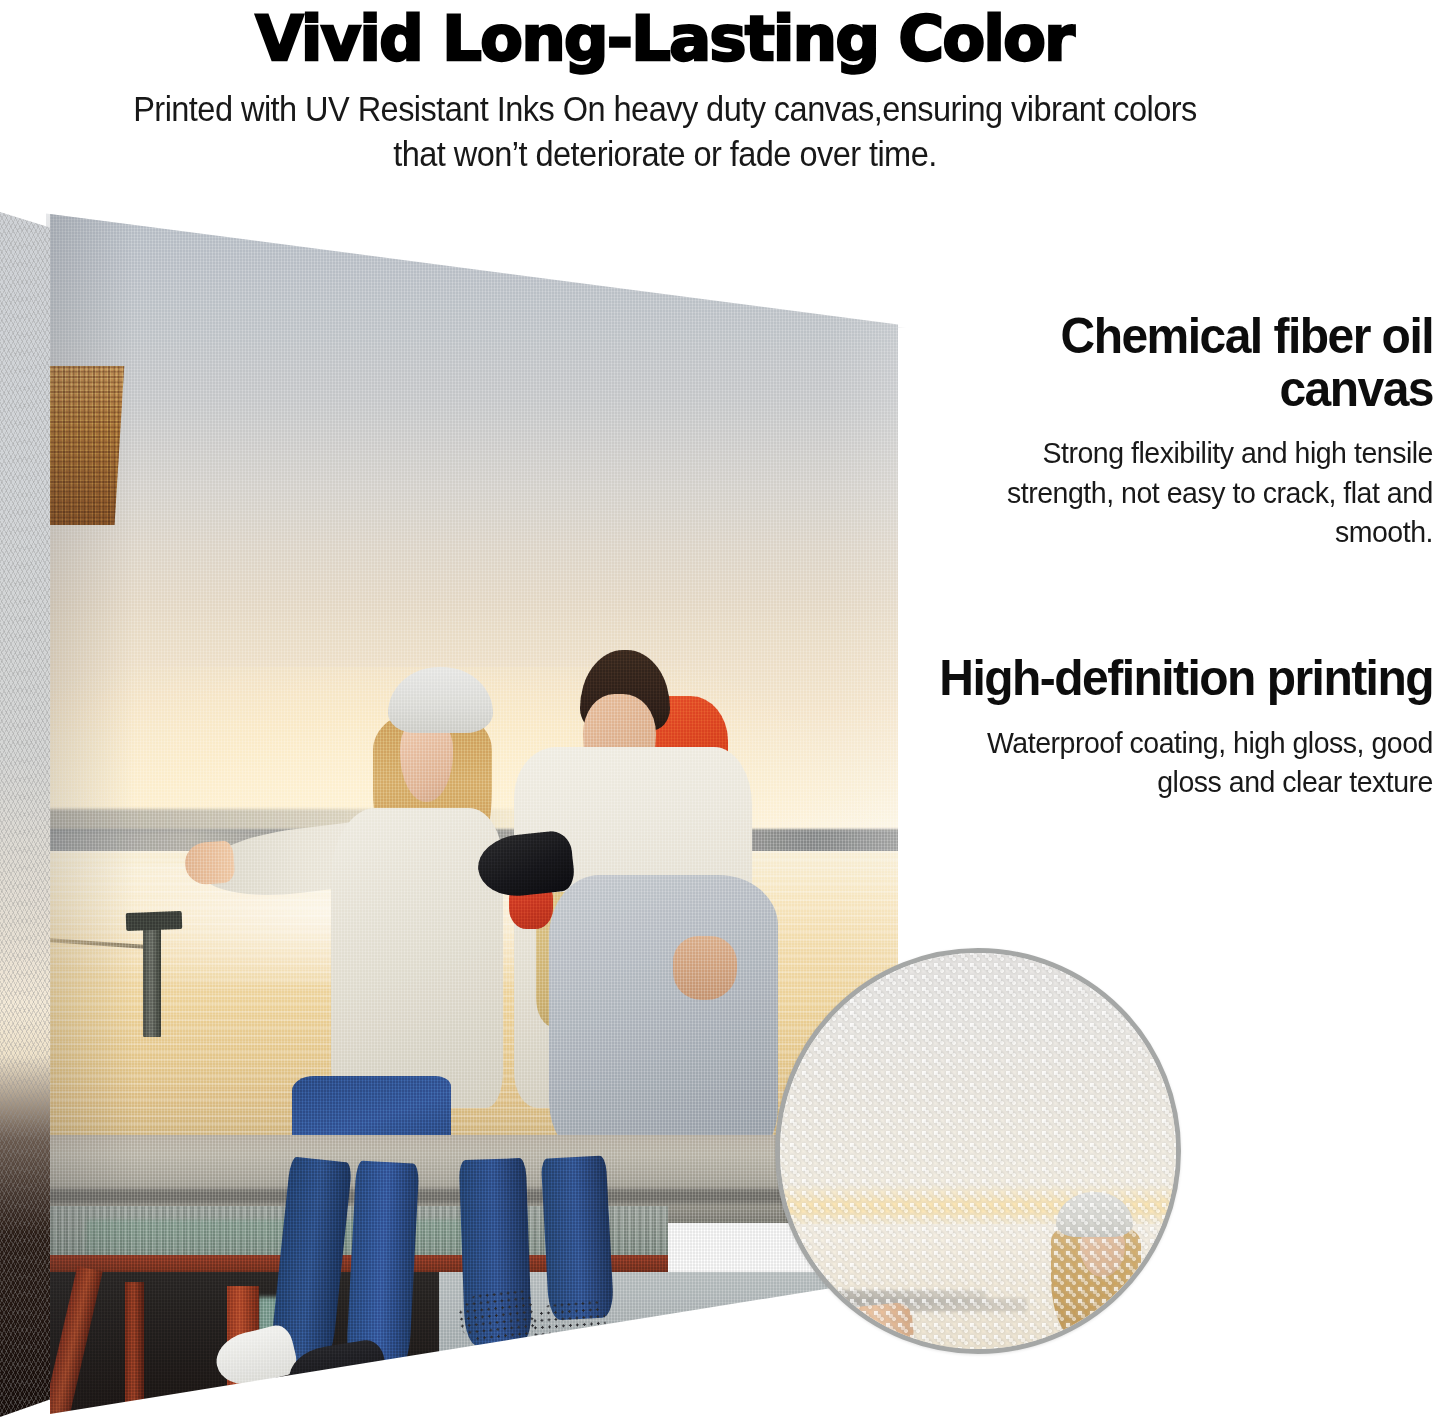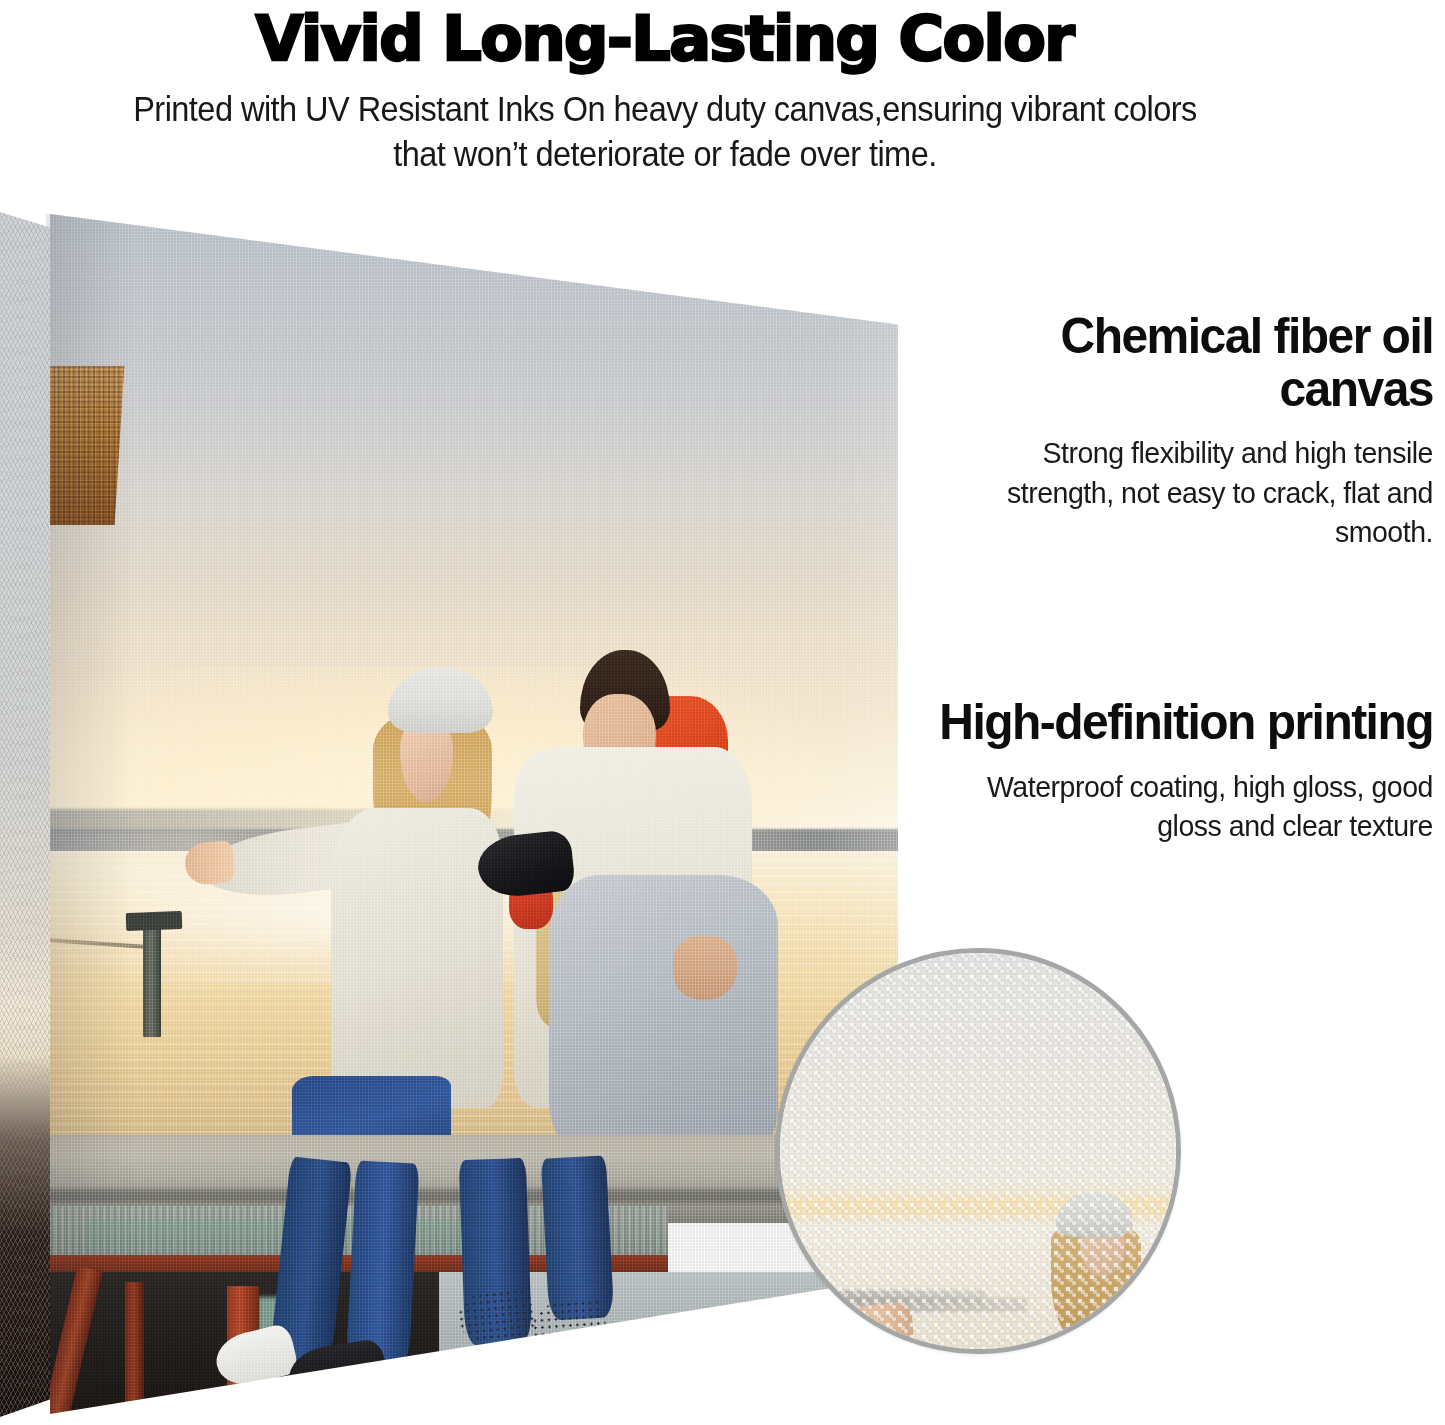--- a/index.html
+++ b/index.html
@@ -44,21 +44,21 @@
   }
 
   
   .feature {
     position: absolute;
     right: 12px;
     width: 520px;
     text-align: right;
   }
   .feature.f1 { top: 310px; }
-  .feature.f2 { top: 696px; }
+  .feature.f2 { top: 652px; }
   .feature-title {
     margin: 0;
     font-family: "Liberation Sans", sans-serif;
     font-weight: 700;
     font-size: 50px;
     line-height: 1.05;
     letter-spacing: -1.6px;
     color: #0d0d0d;
     transform: scaleX(0.96);
     transform-origin: right center;

